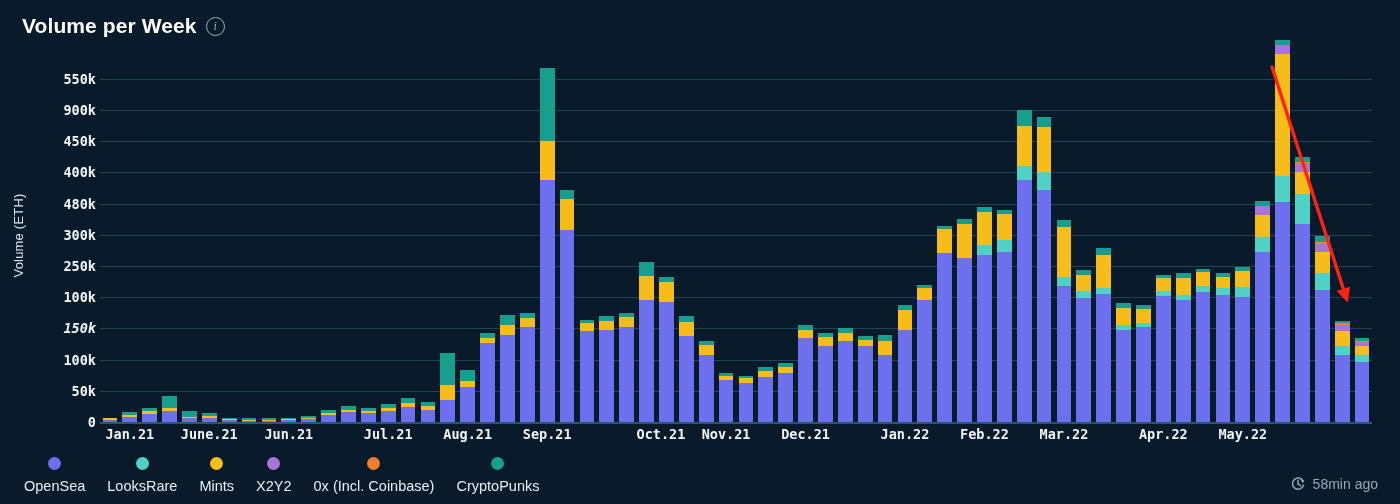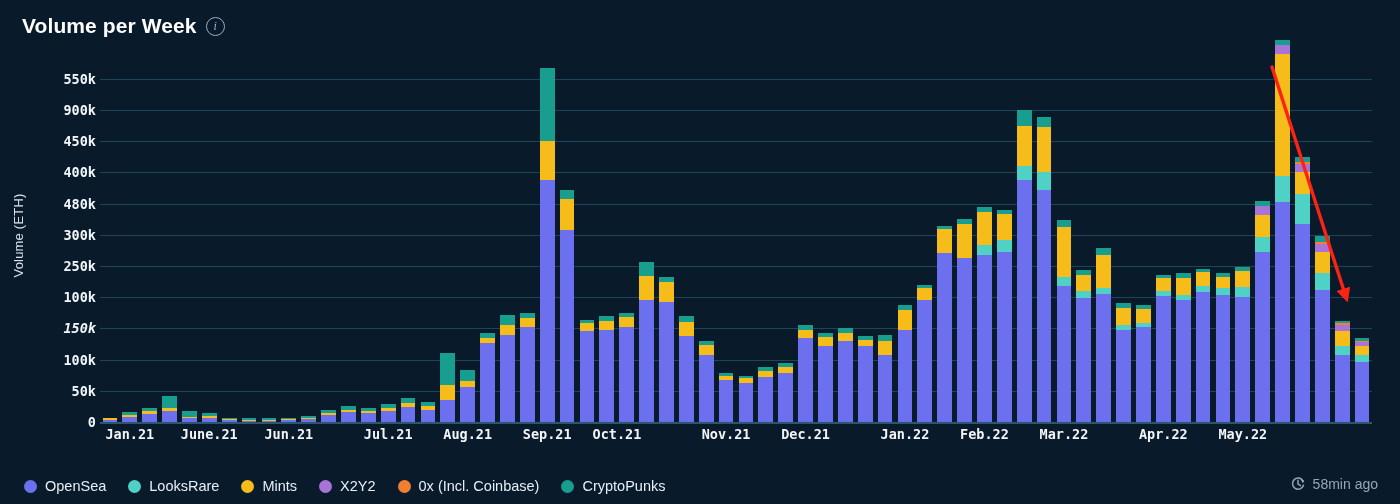--- a/index.html
+++ b/index.html
@@ -130,21 +130,21 @@
     pointer-events: none;
   }
 
   
   .legend {
     position: absolute;
     left: 24px; bottom: 10px;
     display: flex; align-items: center;
     gap: 22px;
   }
-  .legend-item { display: flex; align-items: center; gap: 8px; }
+  .legend-item { display: flex; align-items: center; gap: 8px; flex-direction: column; }
   .legend-dot {
     width: 13px; height: 13px;
     border-radius: 50%;
     flex: 0 0 auto;
   }
   .legend-label {
     font-size: 14.5px;
     color: #e8eef5;
     white-space: nowrap;
   }
@@ -553,21 +553,21 @@
           </div>
         </div>
     </div>
     <div class="x-labels" id="x-labels">
         <div class="x-label" style="left: 29.8125px;">Jan.21</div>
         <div class="x-label" style="left: 109.312px;">June.21</div>
         <div class="x-label" style="left: 188.812px;">Jun.21</div>
         <div class="x-label" style="left: 288.188px;">Jul.21</div>
         <div class="x-label" style="left: 367.688px;">Aug.21</div>
         <div class="x-label" style="left: 447.188px;">Sep.21</div>
-        <div class="x-label" style="left: 517px;">Oct.21</div>
+        <div class="x-label" style="left: 561px;">Oct.21</div>
         <div class="x-label" style="left: 626.062px;">Nov.21</div>
         <div class="x-label" style="left: 705.562px;">Dec.21</div>
         <div class="x-label" style="left: 804.938px;">Jan.22</div>
         <div class="x-label" style="left: 884.438px;">Feb.22</div>
         <div class="x-label" style="left: 963.938px;">Mar.22</div>
         <div class="x-label" style="left: 1063.31px;">Apr.22</div>
         <div class="x-label" style="left: 1142.81px;">May.22</div>
       </div>
   </div>
 

